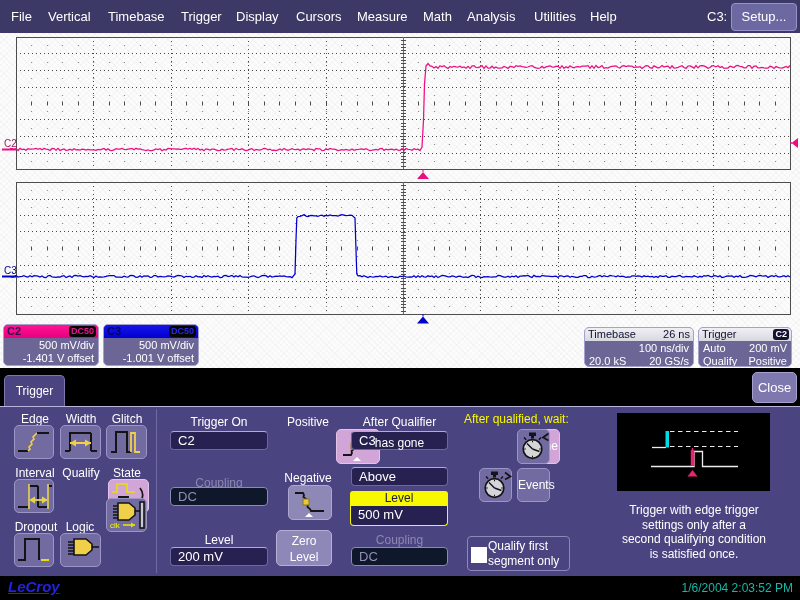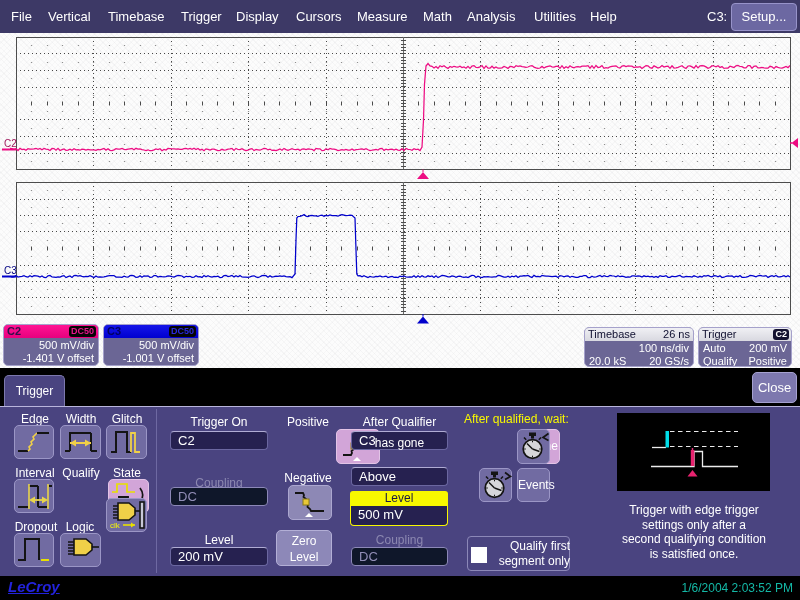--- a/index.html
+++ b/index.html
@@ -264,21 +264,21 @@
       <circle cx="14.5" cy="19" r="9.3" fill="#d6d6da" stroke="#141414" stroke-width="1.7"></circle>
       <path d="M14.5,19 L9,13.5" stroke="#141414" stroke-width="1.4"></path>
       <path d="M14.5,19 L21.5,21.5" stroke="#141414" stroke-width="1.4"></path>
       <path d="M14.5,10.7 v1.6 M14.5,25.7 v1.6 M6.2,19 h1.6 M21.2,19 h1.6" stroke="#141414" stroke-width="1"></path>
       <path d="M25,3.5 L30.5,7.5 L25,10.5" stroke="#141414" stroke-width="1.7" fill="none"></path>
     </svg></div>
 <div class="tbtn" id="b-events" style="left:517px; top:468px; width:33px; height:34px; color:#fff; font-size:12px; text-align:center; line-height:32px;">Events</div>
 
 <div class="abs" style="left:467px; top:536px; width:103px; height:35px; border:1px solid #8c88b8; border-radius:4px;">
   <div class="abs" style="left:3px; top:10px; width:16px; height:16px; background:#fff;"></div>
-  <div class="abs" style="left:20px; top:2px; width:82px; color:#fff; font-size:12px; text-align:right; line-height:15px;">Qualify first segment only</div>
+  <div class="abs" style="left:20px; top:2px; width:82px; color:#fff; font-size:12px; text-align:left; line-height:15px;">Qualify first segment only</div>
 </div>
 
 <div class="abs" style="left:617px; top:413px; width:153px; height:78px; background:#000;">
 <svg width="153" height="78" viewBox="0 0 153 78" xmlns="http://www.w3.org/2000/svg">
 
 <line x1="35" y1="34.5" x2="49" y2="34.5" stroke="#ececec" stroke-width="1.3"></line>
 <rect x="48.5" y="18" width="3.5" height="16.5" fill="#00dde8"></rect>
 <line x1="53" y1="18.5" x2="121" y2="18.5" stroke="#ececec" stroke-width="1.15" stroke-dasharray="4.5,3.5"></line>
 <line x1="53" y1="33.5" x2="121" y2="33.5" stroke="#ececec" stroke-width="1.15" stroke-dasharray="4.5,3.5"></line>
 <path d="M34,53.5 H77 V38.5 H85.5 V53.5 H121" fill="none" stroke="#ececec" stroke-width="1.3"></path>

